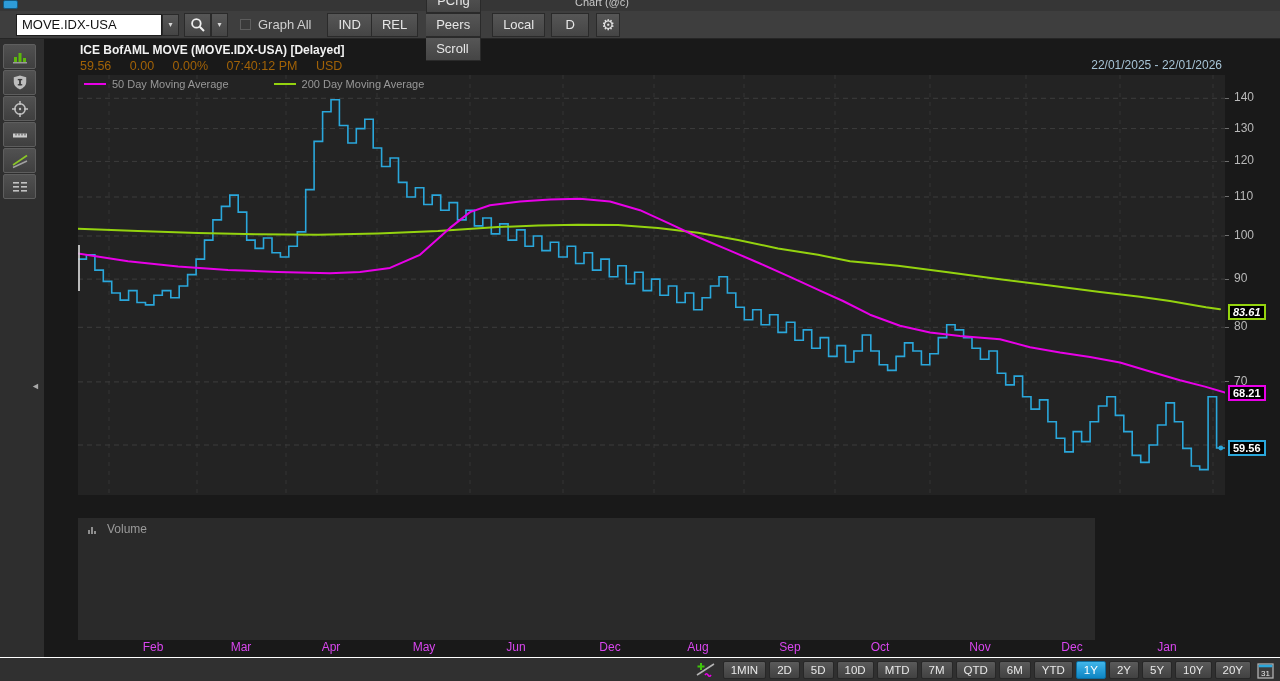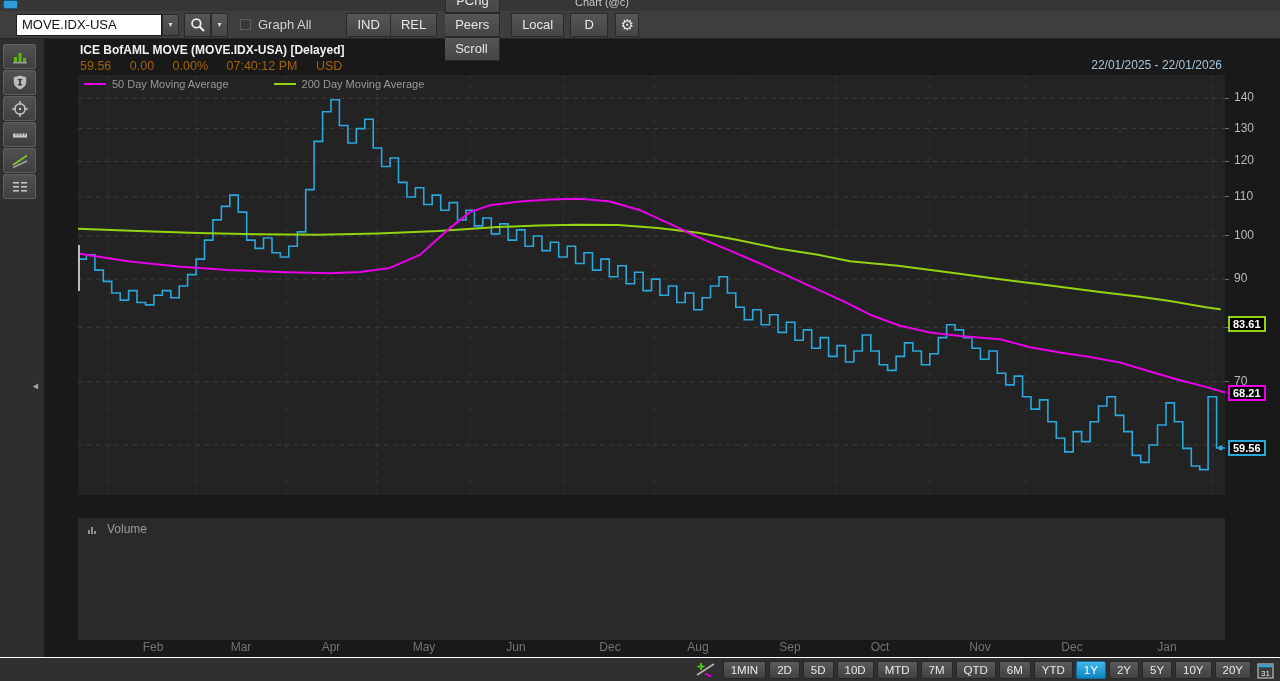--- a/index.html
+++ b/index.html
@@ -48,26 +48,26 @@
   .legend .sw{width:22px;height:2px;margin-right:6px;}
   .legend .lg-item{display:flex;align-items:center;margin-right:18px;}
   .cursor-mark{position:absolute;left:0;top:170px;width:2px;height:46px;background:#d6d6d6;opacity:.85;}
 
   .y-axis{position:absolute;left:1225px;top:75px;width:55px;height:420px;}
   .y-tick-label{position:absolute;left:9px;font-size:12px;color:#b9b9b9;}
   .y-tick{position:absolute;left:0;width:4px;height:1px;background:#6e6e6e;}
   .axis-badge{position:absolute;left:3px;height:16px;background:#000;border:2px solid;color:#fff;
     font-size:11px;font-weight:bold;line-height:12px;padding:0 3px;}
 
-  .volume-pane{position:absolute;left:78px;top:518px;width:1147px;height:122px;background:#2a2a2a;}
+  .volume-pane{position:absolute;left:78px;top:518px;width:1017px;height:122px;background:#2a2a2a;}
   .vol-hdr{position:absolute;left:9px;top:4px;display:flex;align-items:center;font-size:12px;color:#9a9a9a;}
   .vol-hdr svg{margin-right:10px;}
 
   .x-axis{position:absolute;left:78px;top:640px;width:1147px;height:16px;}
-  .month-label{position:absolute;top:0;width:34px;text-align:center;font-size:12px;color:#737373;}
+  .month-label{position:absolute;top:0;width:34px;text-align:center;font-size:12px;color:#d946ef;}
 
   
   .bottombar{position:absolute;left:0;bottom:0;width:1280px;height:24px;background:#303030;border-top:1px solid #ffffff;
     display:flex;align-items:center;justify-content:flex-end;padding-right:6px;}
   .indicator-btn{background:none;border:none;padding:0;margin-right:4px;cursor:pointer;display:flex;align-items:center;}
   .period-btn{background:linear-gradient(#5a5a5a,#414141);border:1px solid #272727;color:#e8e8e8;
     font:11.5px "Liberation Sans",sans-serif;height:18px;padding:0 7px;margin-left:3px;border-radius:2px;cursor:pointer;}
   .period-btn.selected{background:linear-gradient(#41b6ea,#0e85c3);color:#fff;border-color:#0c6c9e;}
   .cal-btn{background:none;border:none;padding:0;margin-left:6px;cursor:pointer;display:flex;align-items:center;}
 </style>
@@ -88,21 +88,21 @@
     <svg width="16" height="16" viewBox="0 0 16 16">
       <circle cx="6.4" cy="6.4" r="4.3" fill="none" stroke="#efefef" stroke-width="1.8"></circle>
       <line x1="9.7" y1="9.7" x2="14" y2="14" stroke="#efefef" stroke-width="2"></line>
     </svg>
   </button>
   <div class="combo-arrow" style="height:24px;">▾</div>
   <div class="chk-wrap">
     <span class="chk-box"></span>
     <span class="chk-label">Graph All</span>
   </div>
-  <div class="tb-group" style="margin-left:35px;">
+  <div class="tb-group" style="margin-left:16px;">
     <button class="tb-btn">IND</button>
     <button class="tb-btn">REL</button>
   </div>
   <div class="tb-group" style="margin-left:8px;flex-direction:column;">
     <button class="tb-btn">PChg</button>
     <button class="tb-btn">Peers</button>
     <button class="tb-btn">Scroll</button>
   </div>
   <button class="tb-btn" style="margin-left:11px;">Local</button>
   <button class="tb-btn" style="margin-left:6px;width:38px;justify-content:center;">D</button>
@@ -230,21 +230,21 @@
     <div class="y-tick" style="top: 121.476px;"></div>
     <div class="y-tick-label" style="top: 113.976px;">110</div>
     <div class="y-tick" style="top: 160.477px;"></div>
     <div class="y-tick-label" style="top: 152.977px;">100</div>
     <div class="y-tick" style="top: 203.591px;"></div>
     <div class="y-tick-label" style="top: 196.091px;">90</div>
     <div class="y-tick" style="top: 251.788px;"></div>
     <div class="y-tick-label" style="top: 244.288px;">80</div>
     <div class="y-tick" style="top: 306.43px;"></div>
     <div class="y-tick-label" style="top: 298.93px;">70</div>
-    <div class="axis-badge" style="top: 241px; border-color: rgb(148, 211, 15);">83.61</div>
+    <div class="axis-badge" style="top: 229px; border-color: rgb(148, 211, 15); font-style: italic;">83.61</div>
     <div class="axis-badge" style="top: 309.53px; border-color: rgb(232, 0, 232);">68.21</div>
     <div class="axis-badge" style="top: 365.021px; border-color: rgb(42, 167, 219);">59.56</div>
   </div>
 
 <div class="volume-pane">
   <div class="vol-hdr">
     <svg width="10" height="11" viewBox="0 0 10 11">
       <rect x="1" y="6" width="2" height="4" fill="#8f8f8f"></rect>
       <rect x="4" y="3" width="2" height="7" fill="#8f8f8f"></rect>
       <rect x="7" y="7" width="2" height="3" fill="#8f8f8f"></rect>

